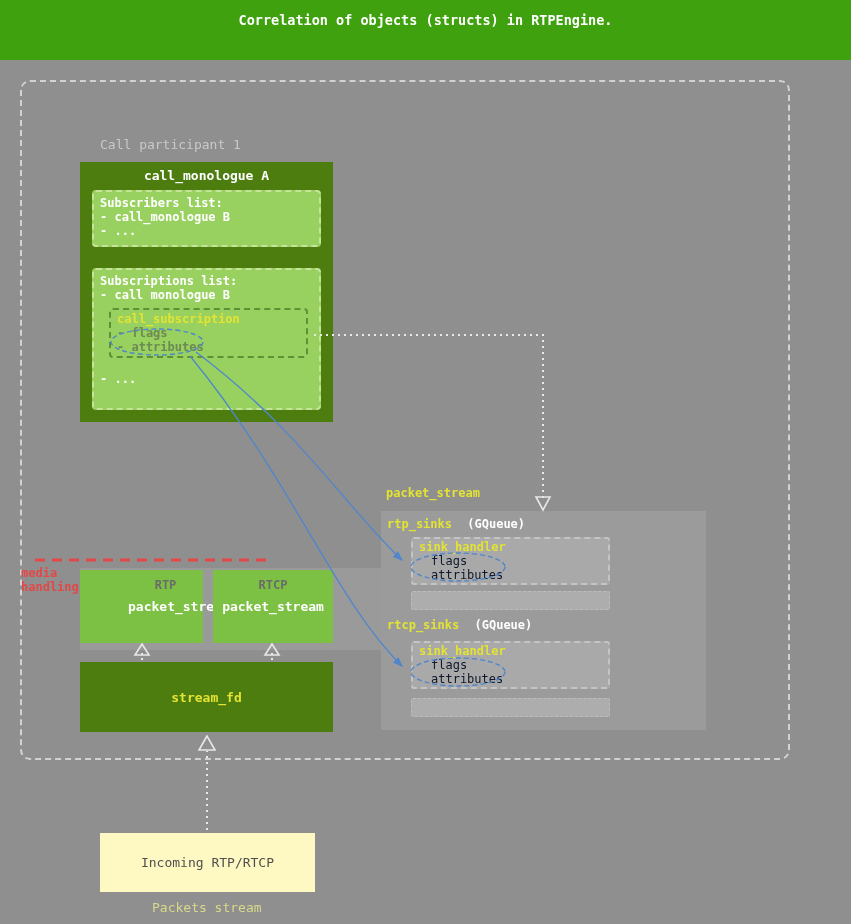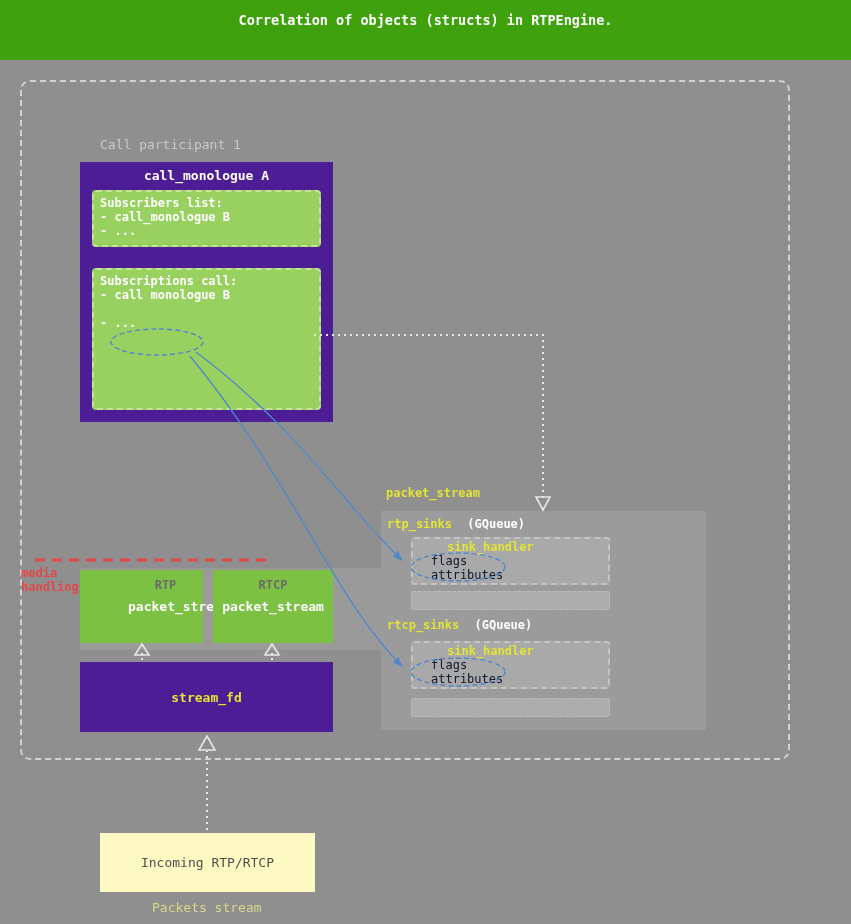--- a/index.html
+++ b/index.html
@@ -16,21 +16,21 @@
   .logo-text { position:absolute; left:2px; top:25px; font-size:15px; font-weight:bold; letter-spacing:1px; color:#fff; }
   .logo-sub { position:absolute; left:32px; top:42px; font-size:6px; color:#fff; white-space:nowrap; }
 
   
   .outer-dashed { position:absolute; left:20px; top:80px; width:770px; height:680px;
                   border:2px dashed #d2d2d2; border-radius:10px; }
 
   .participant-label { position:absolute; left:100px; top:137px; color:#c9c9c9; font-size:13px; }
 
   
-  .gbox { position:absolute; background:#4c1d95; }
+  .gbox { position:absolute; background:#4d7c0f; }
   .monologue { left:80px; top:162px; width:253px; height:260px; }
   .box-title-white { text-align:center; color:#ffffff; font-weight:bold; font-size:13px; padding-top:6px; }
   .inner-green { position:absolute; background:#98d160; border:2px dashed #c6e39a; border-radius:4px;
                  color:#ffffff; font-weight:bold; font-size:12px; line-height:14px; padding:4px 6px; }
   .subscribers { left:12px; top:28px; width:229px; height:57px; }
   .subscriptions { left:12px; top:106px; width:229px; height:142px; }
   .call-subscription { border:2px dashed #5e9133; border-radius:4px; width:199px; margin-left:9px; margin-top:6px; padding:2px 6px; }
   .yellow { color:#e3e333; }
   .muted-green { color:#6c8a52; }
   .more-line { margin-top:14px; }
@@ -57,21 +57,21 @@
   .packets-stream { position:absolute; left:152px; top:900px; color:#d9d98a; font-size:13px; }
 
   
   .panel-label { position:absolute; left:386px; top:486px; color:#e3e333; font-weight:bold; font-size:12px; }
   .panel { position:absolute; left:381px; top:511px; width:325px; height:219px; background:#9b9b9b; }
   .sinks-row { position:absolute; left:6px; font-size:12px; font-weight:bold; }
   .sinks-name { color:#e3e333; }
   .sinks-type { color:#ffffff; margin-left:8px; }
   .sink-handler { position:absolute; left:30px; width:199px; height:48px; background:#a9a9a9;
                   border:2px dashed #c4c4c4; border-radius:3px; font-size:12px; line-height:14px; padding:1px 6px; }
-  .sh-title { color:#e3e333; font-weight:bold;margin-left:28px; }
+  .sh-title { color:#e3e333; font-weight:bold; }
   .sh-muted { color:#0f172a; padding-left:12px; }
   .empty-slot { position:absolute; left:30px; width:199px; height:19px; background:#adadad;
                 border:1px dashed #bcbcbc; border-radius:2px; }
 
   .overlay { position:absolute; left:0; top:0; pointer-events:none; }
 </style>
 </head>
 <body>
 
 <div class="canvas">
@@ -89,22 +89,27 @@
   <div class="gbox monologue">
     <div class="box-title-white">call_monologue A</div>
 
     <div class="inner-green subscribers">
       <div>Subscribers list:</div>
       <div>- call_monologue B</div>
       <div>- ...</div>
     </div>
 
     <div class="inner-green subscriptions">
-      <div>Subscriptions call:</div>
+      <div>Subscriptions list:</div>
       <div>- call monologue B</div>
+      <div class="call-subscription">
+        <div class="yellow">call_subscription</div>
+        <div class="muted-green">- flags</div>
+        <div class="muted-green">- attributes</div>
+      </div>
       <div class="more-line">- ...</div>
     </div>
   </div>
 
 
   <div class="media-band"></div>
   <div class="media-handling">
     <div>media</div>
     <div>handling</div>
   </div>

